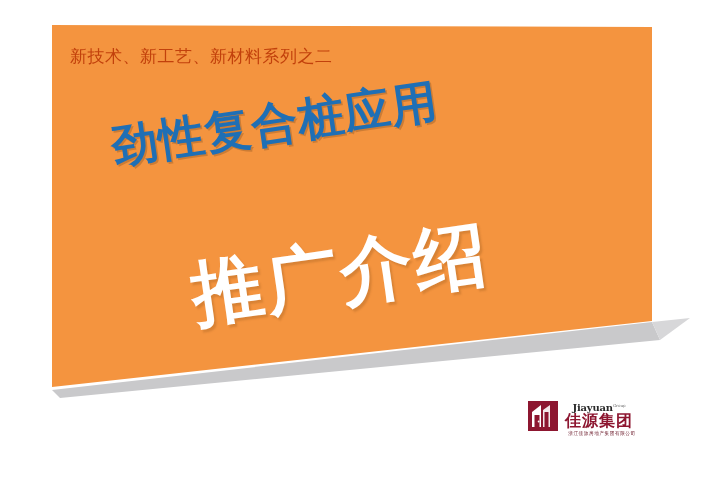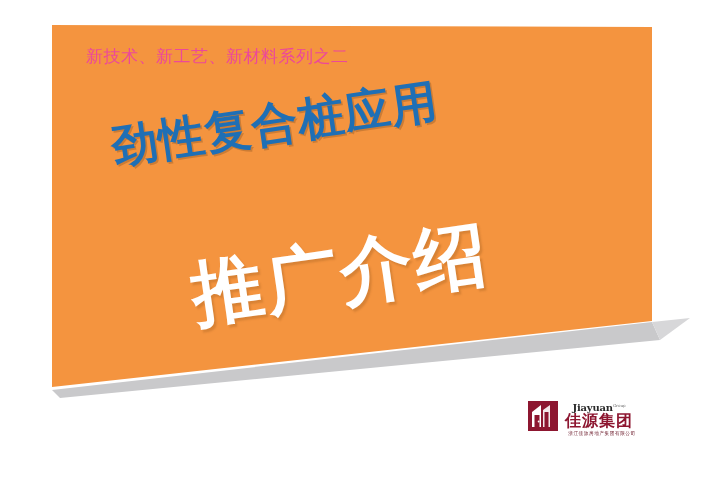--- a/index.html
+++ b/index.html
@@ -29,25 +29,24 @@
   }
   #banner-layer svg { display: block; }
 
   
   #subtitle {
     position: absolute;
     left: 70px;
     top: 46px;
     font-size: 17px;
     line-height: 1.2;
-    color: #ec4899;
+    color: #c2410c;
     letter-spacing: 0.5px;
     white-space: nowrap;
     font-family: "DejaVu Sans", "Liberation Sans", sans-serif;
-    margin-left: 16px;
   }
 
   
   #title-blue {
     position: absolute;
     left: 112px;
     top: 117px;
     transform: rotate(-8.2deg);
     transform-origin: left center;
     font-size: 46px;

